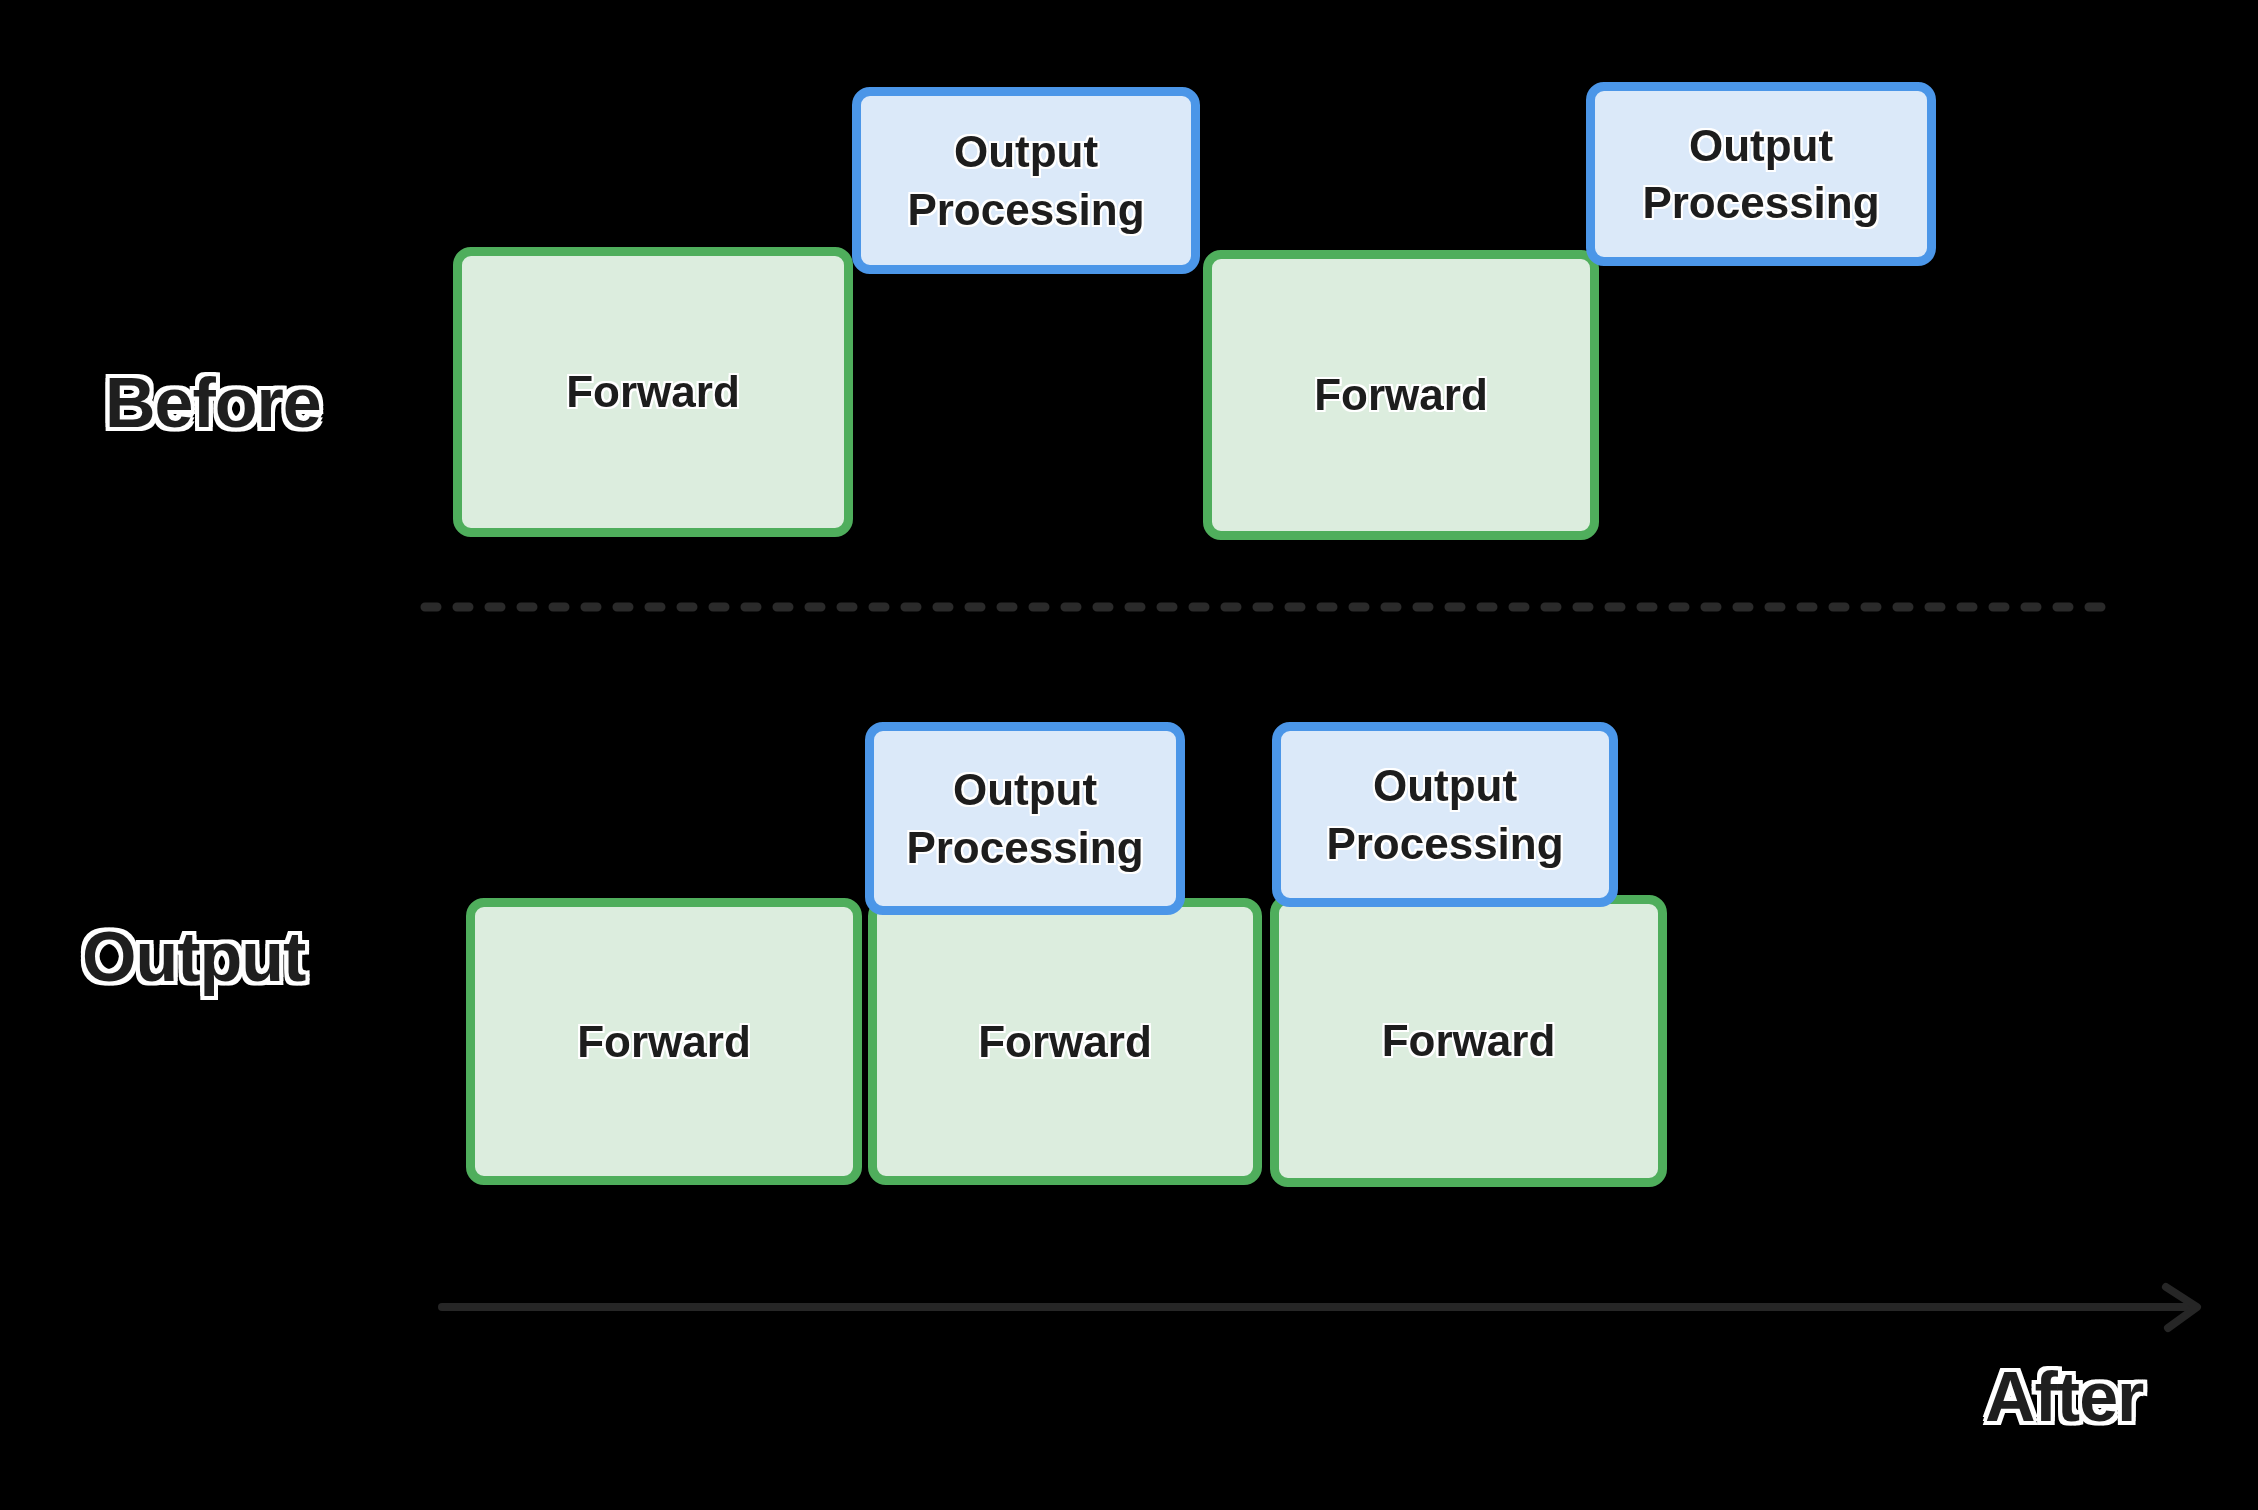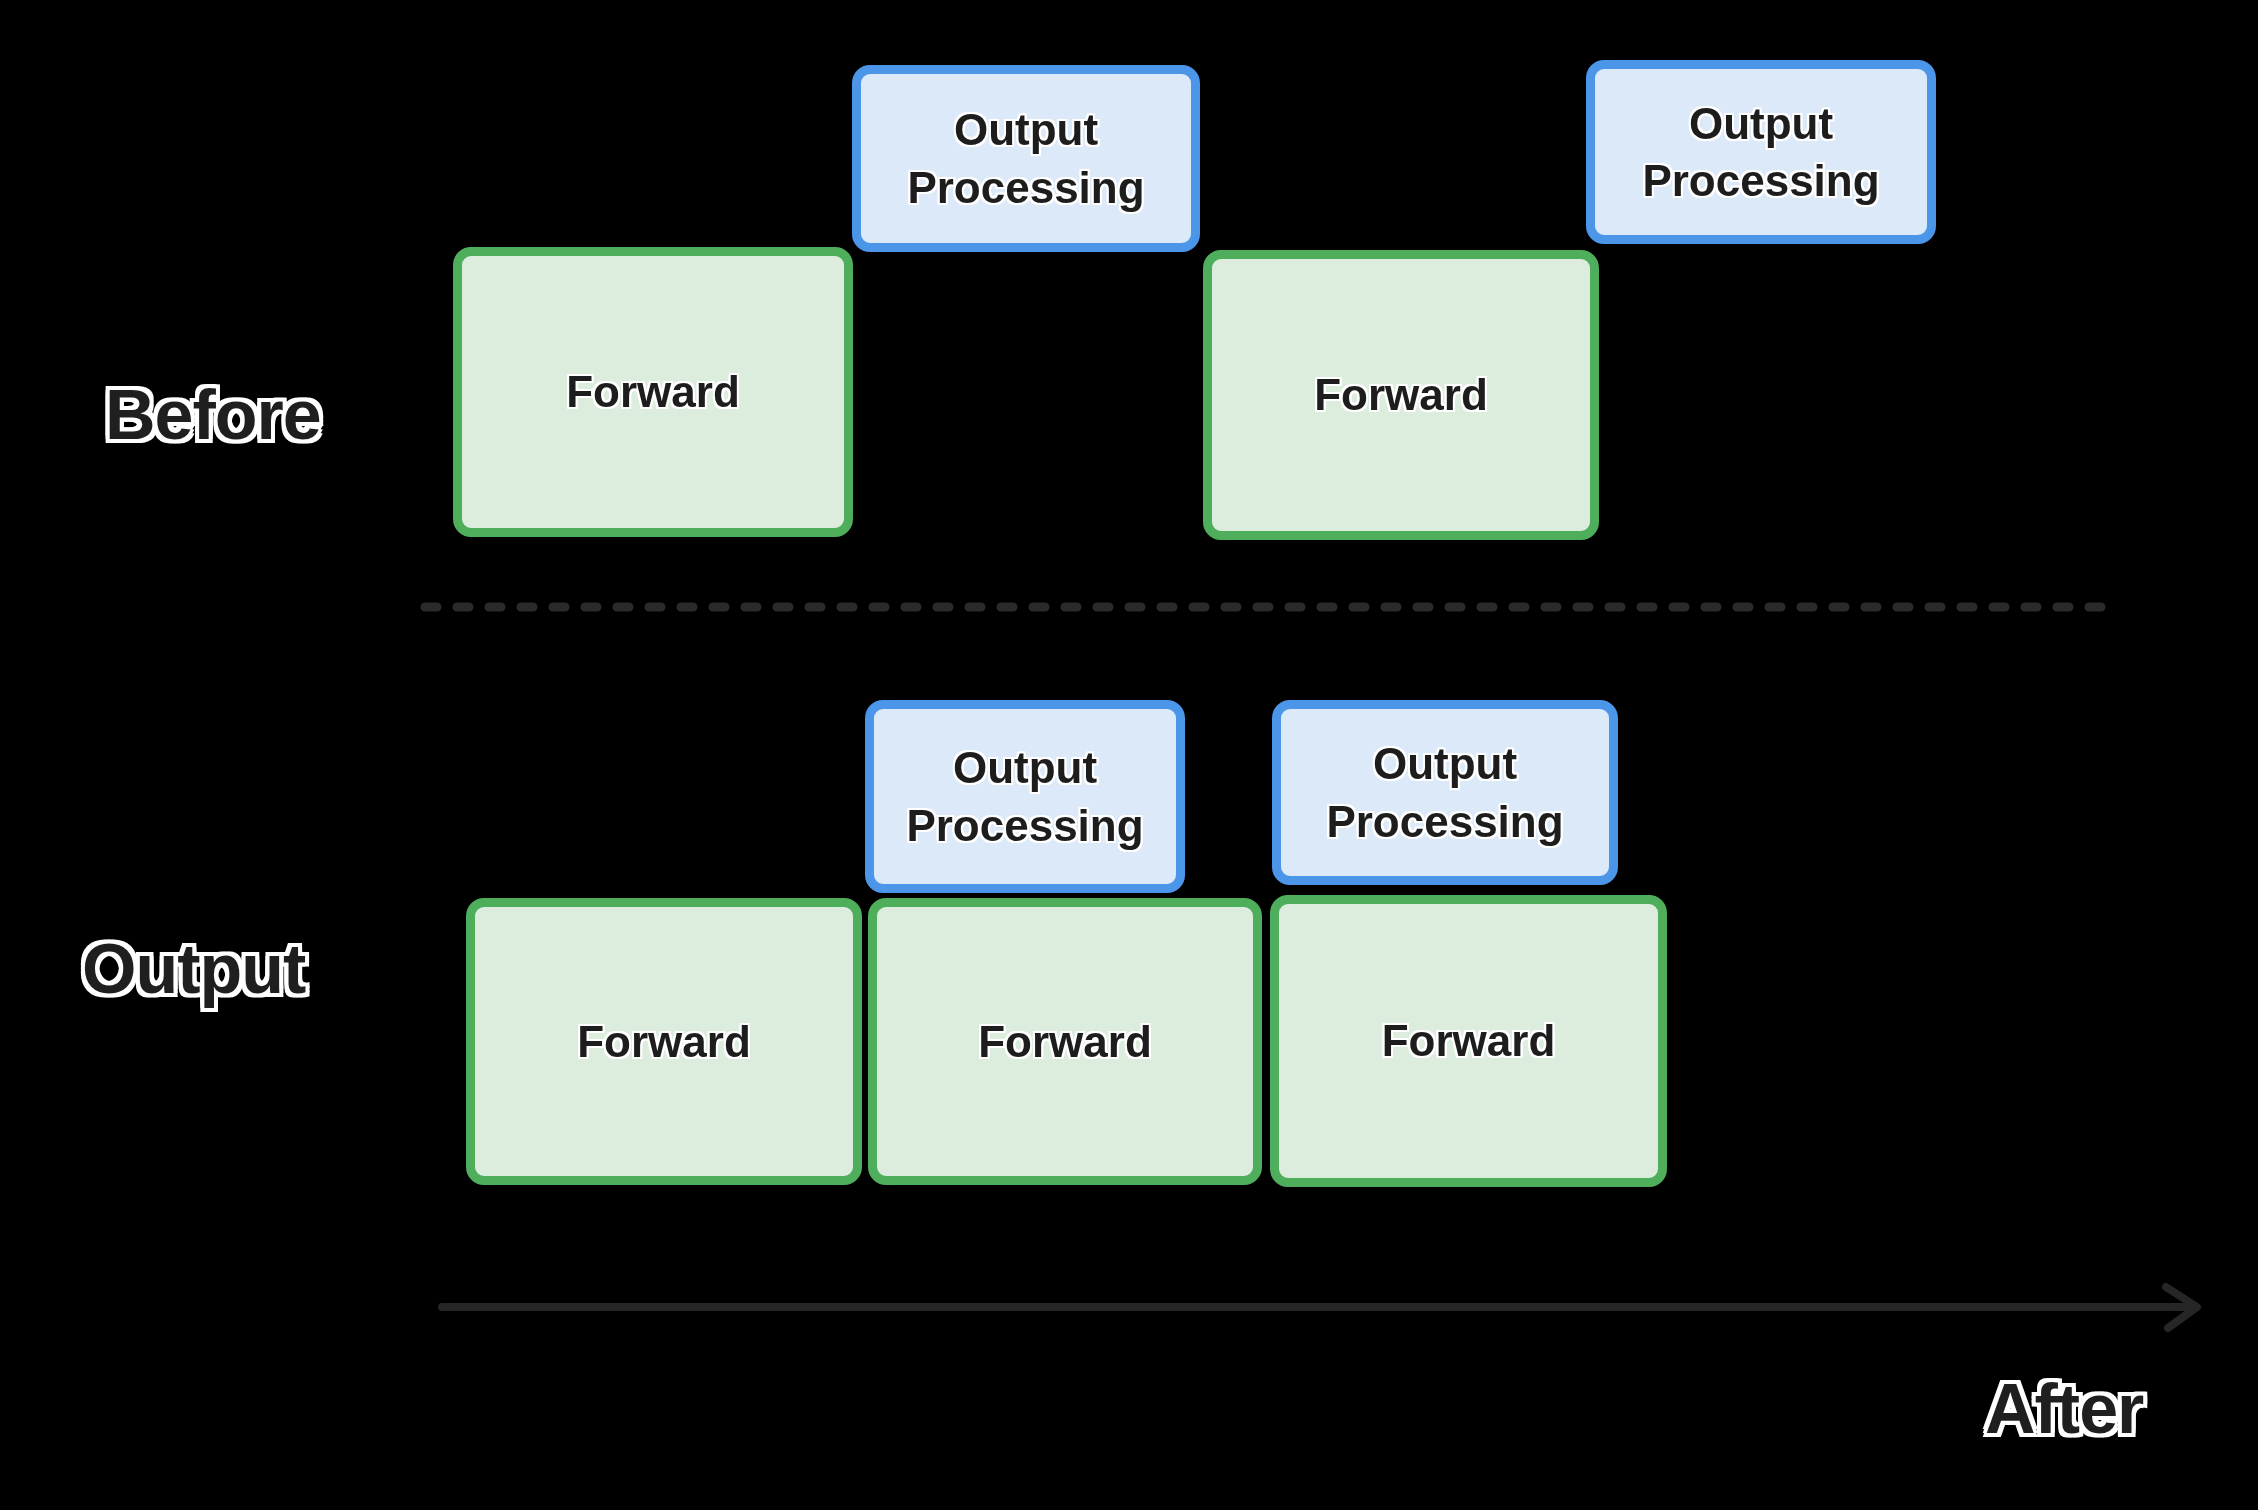--- a/index.html
+++ b/index.html
@@ -30,21 +30,20 @@
     font-size:70px;
     font-weight:bold;
     line-height:1;
     color:var(--outline-text,#1f1f1f);
     letter-spacing:-1px;
     text-shadow:
       -4px -4px 0 var(--outline-halo,#fff),  4px -4px 0 var(--outline-halo,#fff),
       -4px  4px 0 var(--outline-halo,#fff),  4px  4px 0 var(--outline-halo,#fff),
       -4px  0   0 var(--outline-halo,#fff),  4px  0   0 var(--outline-halo,#fff),
        0   -4px 0 var(--outline-halo,#fff),  0    4px 0 var(--outline-halo,#fff);
-    margin-top: 12px;
   }
   .lbl-before { left:105px; top:368px; }
   .lbl-after  { left:82px;  top:922px; }
   .lbl-time   { left:1985px; top:1362px; }
 
   
   .box {
     position:absolute;
     display:flex;
     align-items:center;
@@ -64,20 +63,21 @@
   }
   .fwd {
     background:var(--forward-fill,#dcedde);
     border:9px solid var(--forward-border,#4fae5c);
     z-index:1;
   }
   .op {
     background:var(--output-fill,#dbe9f9);
     border:9px solid var(--output-border,#4b96e8);
     z-index:2;
+    margin-top:22px;
   }
 
   
   .b-f1 { left:453px;  top:247px; width:400px; height:290px; }
   .b-o1 { left:852px;  top:65px;  width:348px; height:187px; }
   .b-f2 { left:1203px; top:250px; width:396px; height:290px; }
   .b-o2 { left:1586px; top:60px;  width:350px; height:184px; }
 
   
   .a-o1 { left:865px;  top:700px; width:320px; height:193px; }

